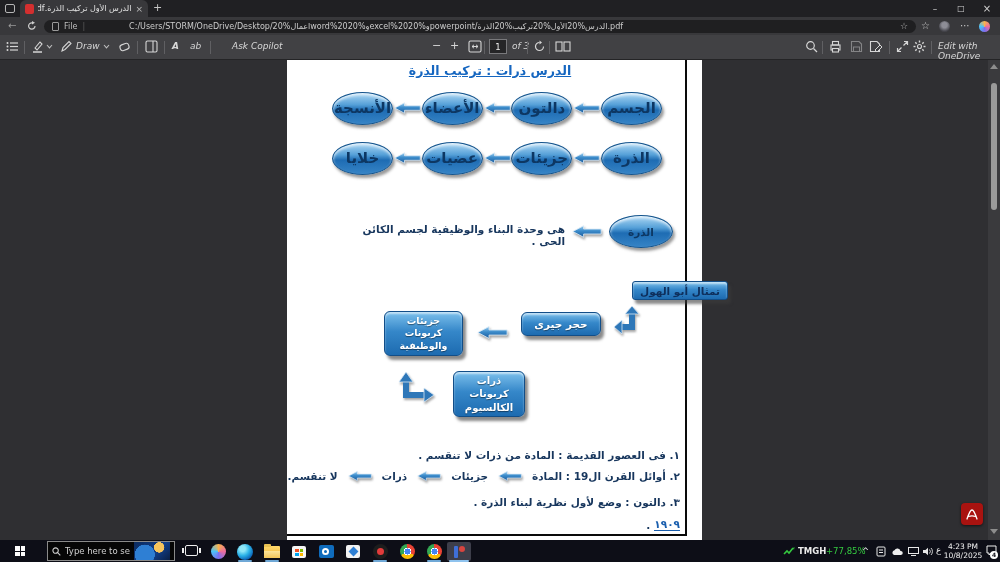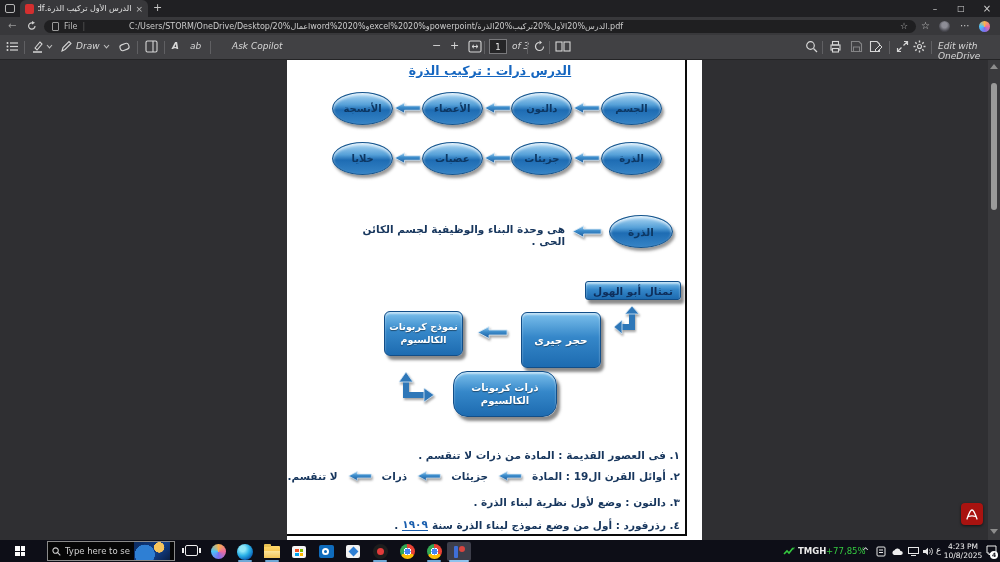--- a/index.html
+++ b/index.html
@@ -34,24 +34,24 @@
   .pagebox{position:absolute;left:489px;top:4px;width:18px;height:15px;background:#252527;border:1px solid #79797c;text-align:center;font-size:8.5px;color:#eee;line-height:15px;}
   .dim{opacity:.45;}
 
   
   .viewer{position:absolute;left:0;top:60px;width:1000px;height:480px;background:#2f2f32;}
   .page{position:absolute;left:287px;top:0;width:415px;height:480px;background:#ffffff;}
   .frame-v{position:absolute;left:398px;top:0;width:2px;height:475px;background:#0a0a0a;}
   .frame-h{position:absolute;left:0;top:474px;width:400px;height:2px;background:#0a0a0a;}
   .doc-title{position:absolute;left:118px;top:3px;width:170px;text-align:center;direction:rtl;font-size:12.5px;font-weight:bold;color:#1566c0;text-decoration:underline;}
   .shape-row{position:absolute;left:45px;width:330px;height:34px;display:flex;direction:rtl;justify-content:space-between;align-items:center;}
-  .oval{width:61px;height:33px;border-radius:50%;border:1px solid #15548c;background:linear-gradient(180deg,#aed8f4 0%,#55a0d8 38%,#1e6cb3 55%,#3684c6 100%);box-shadow:2px 3px 3px rgba(70,70,70,.55), inset 0 2px 3px rgba(255,255,255,.75);display:flex;align-items:center;justify-content:center;font-size:10px;font-weight:bold;color:#0d3763;}
+  .oval{width:61px;height:33px;border-radius:50%;border:1px solid #15548c;background:linear-gradient(180deg,#aed8f4 0%,#55a0d8 38%,#1e6cb3 55%,#3684c6 100%);box-shadow:2px 3px 3px rgba(70,70,70,.55), inset 0 2px 3px rgba(255,255,255,.75);display:flex;align-items:center;justify-content:center;font-size:15px;font-weight:bold;color:#0d3763;}
   .arrow-sv{filter:drop-shadow(1.5px 2px 1px rgba(90,90,90,.55));}
   .box3d{position:absolute;border-radius:6px;border:1px solid #124e88;background:linear-gradient(180deg,#7cc0ec 0%,#3587c9 45%,#1d6bb0 100%);box-shadow:3px 4px 3px rgba(60,60,60,.6), inset 0 2px 2px rgba(255,255,255,.55);display:flex;align-items:center;justify-content:center;text-align:center;color:#fff;font-weight:bold;text-shadow:0 1px 1px rgba(0,0,0,.45);direction:rtl;}
-  .navy-text{color:#0e2f5c;text-shadow:none;}
+  .navy-text{color:#0e2f5c;text-shadow:none;margin-left:47px;}
   .def-text{position:absolute;left:48px;top:163px;width:230px;direction:rtl;text-align:right;font-size:10.5px;font-weight:bold;color:#17365d;}
   .li{position:absolute;right:22px;direction:rtl;text-align:right;font-size:10.5px;font-weight:bold;color:#17365d;white-space:nowrap;}
   .li-flex{display:flex;direction:rtl;align-items:center;gap:9px;}
   .year{color:#1b5fae;border-bottom:1.5px solid #1b5fae;}
 
   .scrollbar{position:absolute;left:988px;top:0;width:12px;height:480px;background:#3a3a3d;}
   .sb-thumb{position:absolute;left:3px;top:23px;width:6px;height:127px;background:#9a9a9a;border-radius:3px;}
   .sb-up{position:absolute;left:2px;top:4px;width:0;height:0;border-left:4px solid transparent;border-right:4px solid transparent;border-bottom:5px solid #8d8d8d;}
   .sb-dn{position:absolute;left:2px;top:469px;width:0;height:0;border-left:4px solid transparent;border-right:4px solid transparent;border-top:5px solid #8d8d8d;}
   .acro-fab{position:absolute;left:961px;top:443px;width:22px;height:22px;background:#a91310;border-radius:4px;display:flex;align-items:center;justify-content:center;box-shadow:0 1px 3px rgba(0,0,0,.6);}
@@ -265,51 +265,50 @@
           <polygon points="1,9 14,2 14,6 35,6 35,12 14,12 14,16" fill="url(#agrad)" stroke="#ddecf8" stroke-width="1"></polygon>
         </svg>
       <div class="def-text">هى وحدة البناء والوظيفية لجسم الكائن الحى .</div>
 
       <div class="box3d navy-text" style="left:298px;top:221px;width:96px;height:19px;border-radius:3px;font-size:10.5px;">تمثال أبو الهول</div>
       <svg class="arrow-sv abs" style="left:325px;top:244px;" width="30" height="30" viewBox="0 0 30 30">
         <path d="M10 23 L20 23 L20 10" fill="none" stroke="#2e77b8" stroke-width="6"></path>
         <polygon points="20,2 13,10 27,10" fill="#2e77b8" stroke="#d8e9f6" stroke-width="0.8"></polygon>
         <polygon points="2,23 10,16 10,30" fill="#2e77b8" stroke="#d8e9f6" stroke-width="0.8"></polygon>
       </svg>
-      <div class="box3d" style="left:234px;top:252px;width:80px;height:56px;font-size:10.5px;">حجر جيرى</div>
+      <div class="box3d" style="left:234px;top:252px;width:80px;height:24px;font-size:10.5px;">حجر جيرى</div>
       <svg class="arrow-sv abs" style="left:190px;top:264px;" width="31" height="17" viewBox="0 0 36 18">
           <polygon points="1,9 14,2 14,6 35,6 35,12 14,12 14,16" fill="url(#agrad)" stroke="#ddecf8" stroke-width="1"></polygon>
         </svg>
-      <div class="box3d" style="left:97px;top:251px;width:79px;height:45px;font-size:9.5px;line-height:1.3;padding:2px;">نموذج كربونات الكالسيوم</div>
+      <div class="box3d" style="left:97px;top:251px;width:79px;height:45px;font-size:9.5px;line-height:1.3;padding:2px;">جزيئات كربونات والوظيفية</div>
       <svg class="arrow-sv abs" style="left:109px;top:310px;" width="40" height="32" viewBox="0 0 40 32">
         <path d="M10 12 L10 25 L28 25" fill="none" stroke="#2e77b8" stroke-width="6"></path>
         <polygon points="10,2 3,12 17,12" fill="#2e77b8" stroke="#d8e9f6" stroke-width="0.8"></polygon>
         <polygon points="38,25 28,18 28,32" fill="#2e77b8" stroke="#d8e9f6" stroke-width="0.8"></polygon>
       </svg>
-      <div class="box3d" style="left:166px;top:311px;width:104px;height:46px;font-size:10px;line-height:1.35;padding:2px;border-radius:14px;">ذرات كربونات الكالسيوم</div>
+      <div class="box3d" style="left:166px;top:311px;width:72px;height:46px;font-size:10px;line-height:1.35;padding:2px;">ذرات كربونات الكالسيوم</div>
 
       <div class="li" style="top:389px;">١. فى العصور القديمة : المادة من ذرات لا تنقسم .</div>
       <div class="li li-flex" style="top:410px;">
         <span>٢. أوائل القرن ال19 : المادة</span>
         <svg class="arrow-sv" width="26" height="12" viewBox="0 0 36 18">
             <polygon points="1,9 14,2 14,6 35,6 35,12 14,12 14,16" fill="url(#agrad)" stroke="#ddecf8" stroke-width="1"></polygon>
           </svg>
         <span>جزيئات</span>
         <svg class="arrow-sv" width="26" height="12" viewBox="0 0 36 18">
             <polygon points="1,9 14,2 14,6 35,6 35,12 14,12 14,16" fill="url(#agrad)" stroke="#ddecf8" stroke-width="1"></polygon>
           </svg>
         <span>ذرات</span>
         <svg class="arrow-sv" width="26" height="12" viewBox="0 0 36 18">
             <polygon points="1,9 14,2 14,6 35,6 35,12 14,12 14,16" fill="url(#agrad)" stroke="#ddecf8" stroke-width="1"></polygon>
           </svg>
         <span>لا تنقسم.</span>
       </div>
       <div class="li" style="top:436px;">٣. دالتون : وضع لأول نظرية لبناء الذرة .</div>
       <div class="li li-flex" style="top:458px;gap:4px;">
-        <span>٤. رذرفورد : أول من وضع نموذج لبناء الذرة سنة</span>
         <span class="year">١٩٠٩</span>
         <span>.</span>
       </div>
     </div>
 
     <div class="scrollbar">
       <div class="sb-up"></div>
       <div class="sb-thumb"></div>
       <div class="sb-dn"></div>
     </div>

